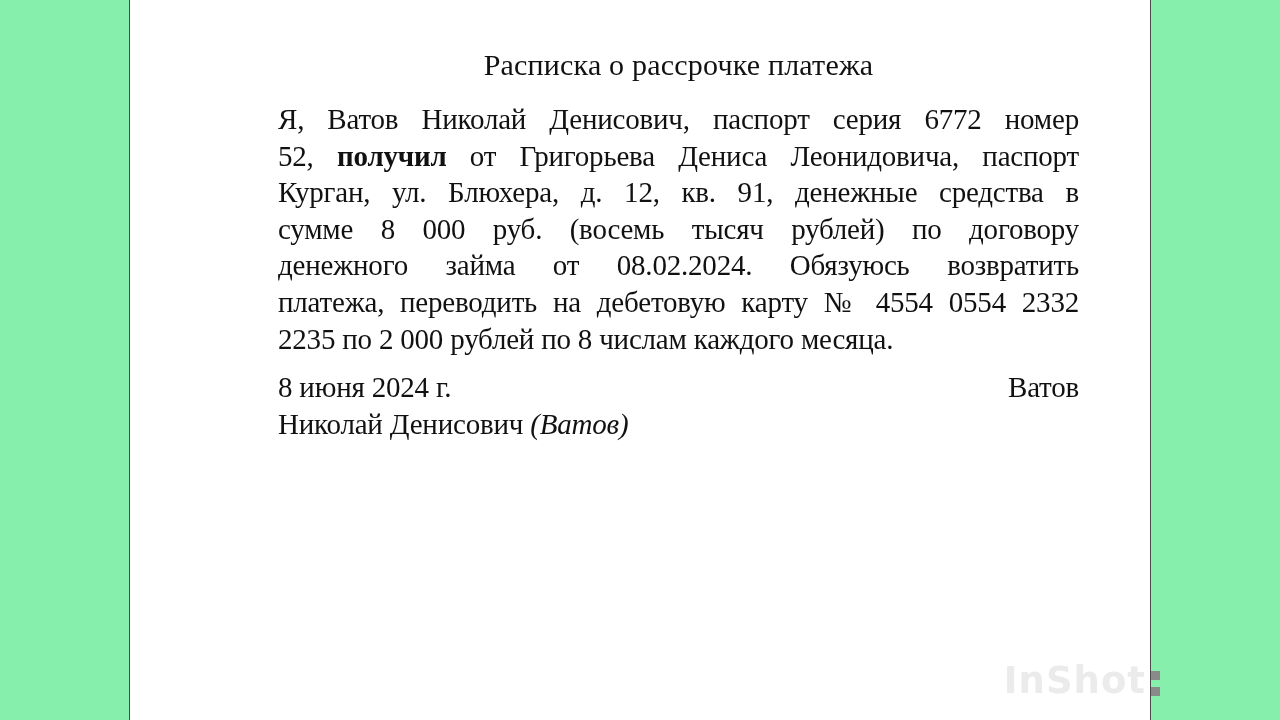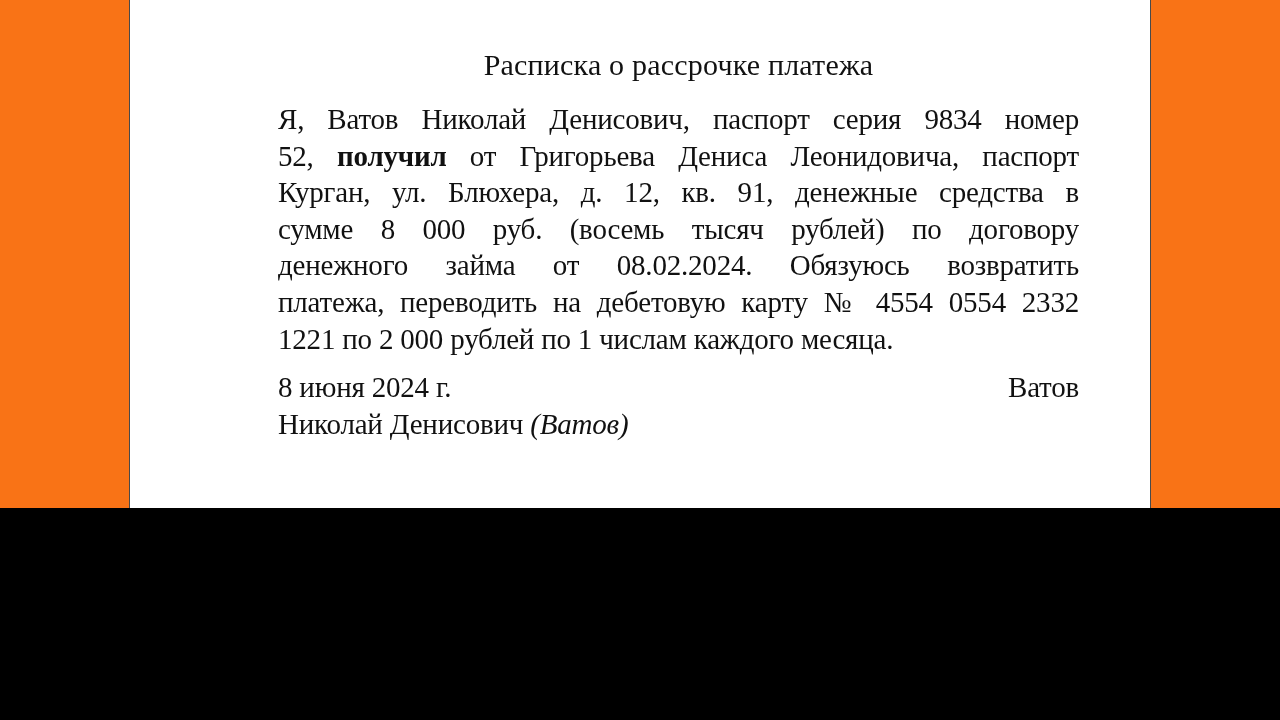--- a/index.html
+++ b/index.html
@@ -1,21 +1,21 @@
 <!DOCTYPE html>
 <html><head>
 <meta charset="utf-8">
 <style>
   * { margin: 0; padding: 0; box-sizing: border-box; }
   html, body { background: #000; }
   #screen {
     position: relative;
     width: 1280px;
-    height: 508px;
-    background: #f97316;
+    height: 720px;
+    background: #86efac;
     overflow: hidden;
     font-family: "Liberation Serif", serif;
   }
   #paper {
     position: absolute;
     left: 129px;
     top: 0;
     width: 1022px;
     height: 720px;
     background: #ffffff;
@@ -82,27 +82,27 @@
   #wm-dot-bottom { left: 1151px; top: 687px; }
 </style>
 </head>
 <body>
 
 <div id="screen">
   <div id="paper">
     <div id="content">
       <h1 id="doc-title">Расписка о рассрочке платежа</h1>
       <div id="doc-body">
-          <div class="doc-line"><span>Я, Ватов Николай Денисович, паспорт серия 9834 номер</span></div>
+          <div class="doc-line"><span>Я, Ватов Николай Денисович, паспорт серия 6772 номер</span></div>
           <div class="doc-line"><span>52, </span><span class="bold">получил</span><span> от Григорьева Дениса Леонидовича, паспорт</span></div>
           <div class="doc-line"><span>Курган, ул. Блюхера, д. 12, кв. 91, денежные средства в</span></div>
           <div class="doc-line"><span>сумме 8 000 руб. (восемь тысяч рублей) по договору</span></div>
           <div class="doc-line"><span>денежного займа от 08.02.2024. Обязуюсь возвратить</span></div>
           <div class="doc-line"><span>платежа, переводить на дебетовую карту № 4554 0554 2332</span></div>
-          <div class="doc-line last"><span>1221 по 2 000 рублей по 1 числам каждого месяца.</span></div>
+          <div class="doc-line last"><span>2235 по 2 000 рублей по 8 числам каждого месяца.</span></div>
         </div>
       <div id="signature">
         <div id="sig-row">
           <span>8 июня 2024 г.</span>
           <span>Ватов</span>
         </div>
         <div id="sig-name">
           <span>Николай Денисович </span><span class="italic">(Ватов)</span>
         </div>
       </div>

